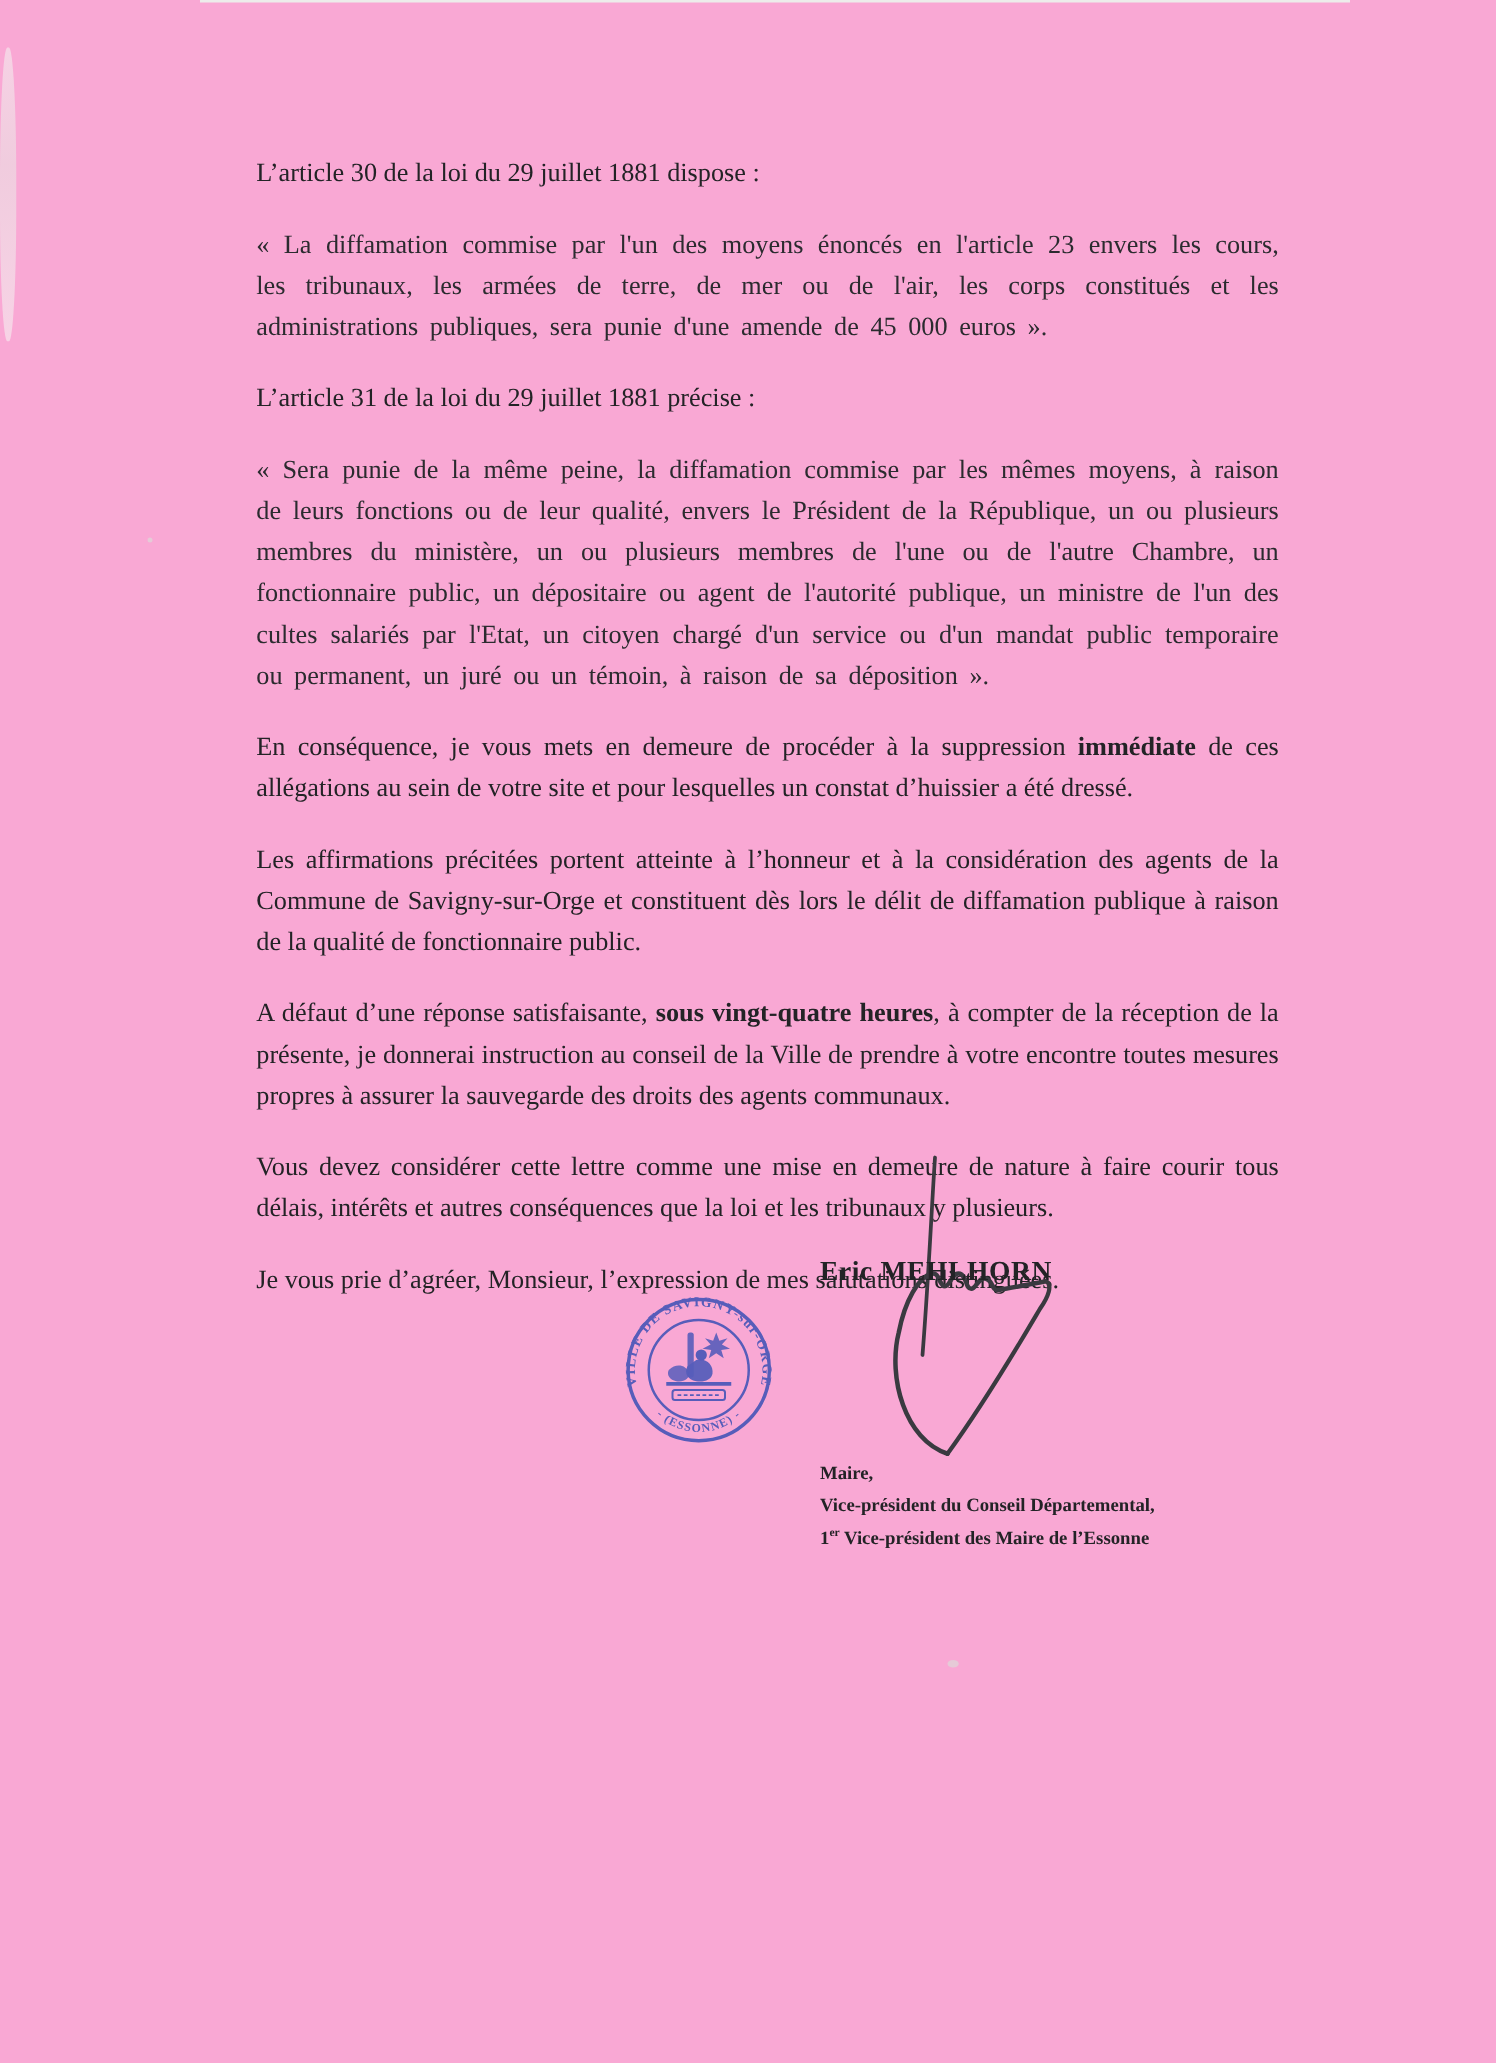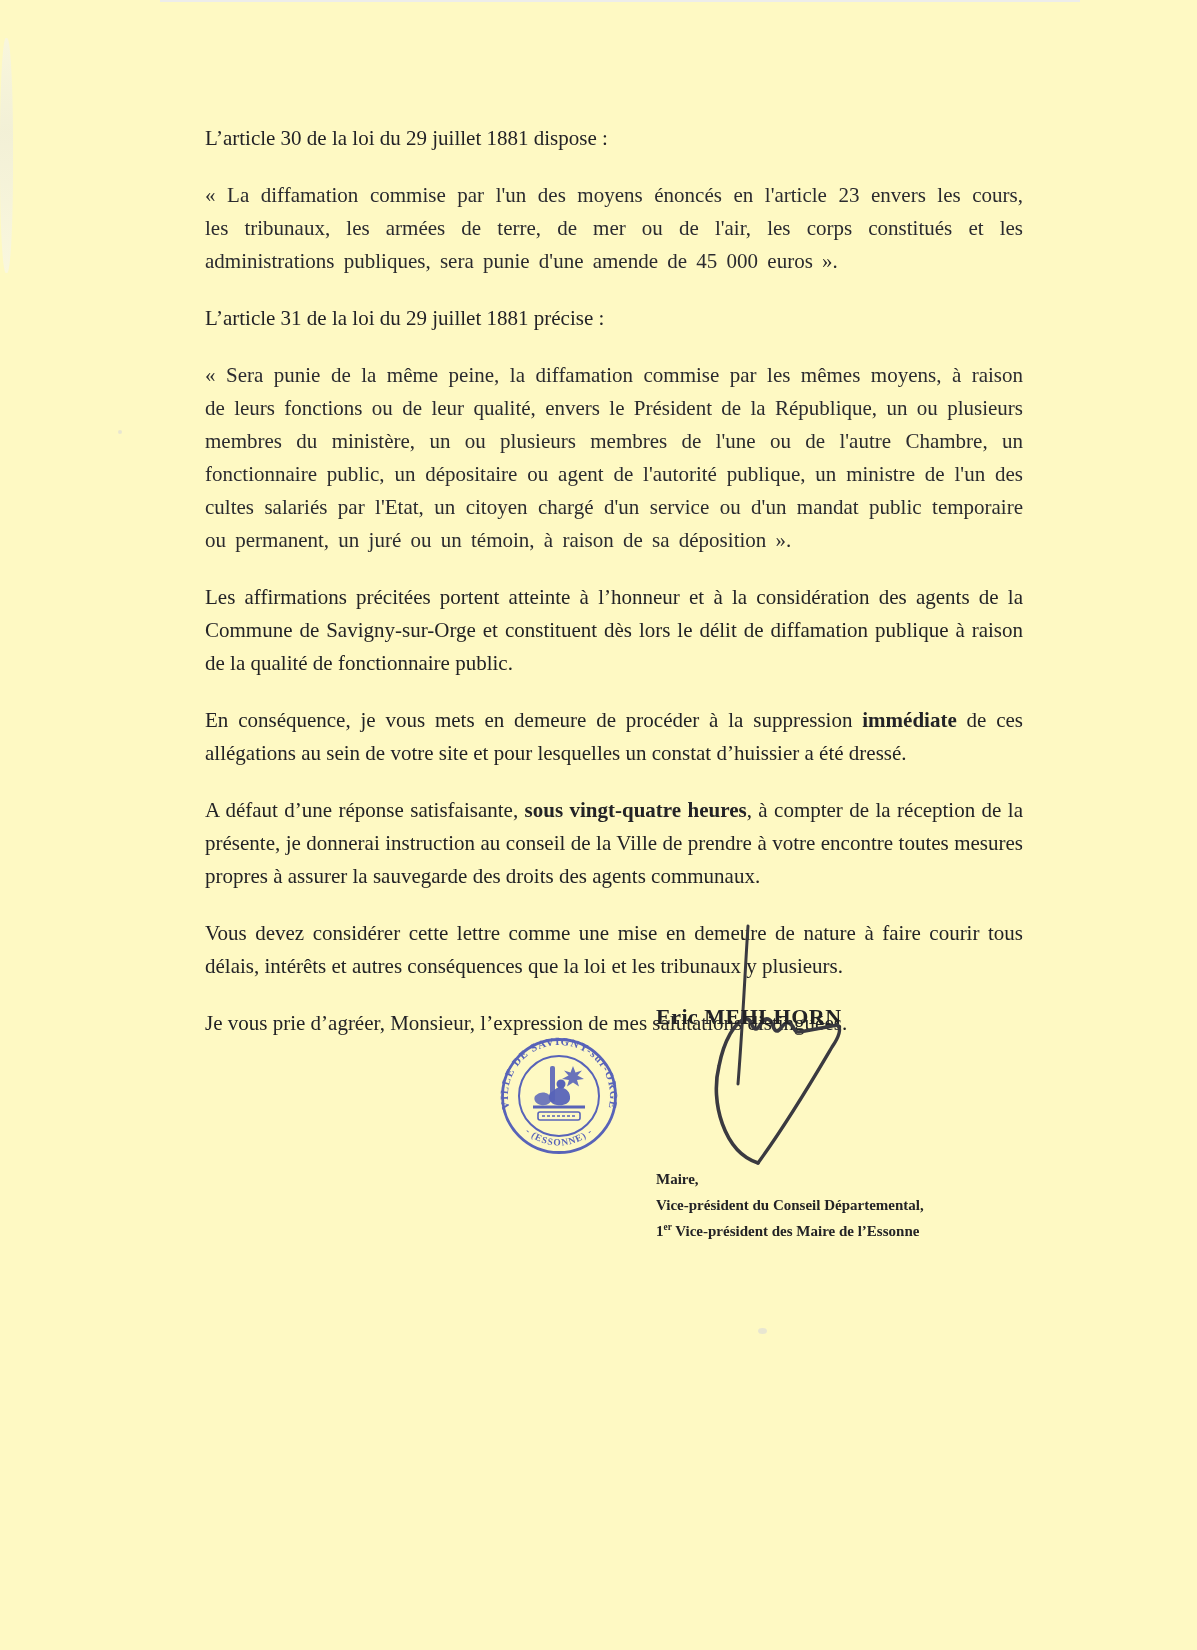--- a/index.html
+++ b/index.html
@@ -1,19 +1,19 @@
 <!DOCTYPE html>
 <html><head>
 <meta charset="utf-8">
 <style>
   html,body{margin:0;padding:0;background:#ffffff;}
   .page{
     position:relative;
     width:1197px;height:1650px;
-    background:#fef9c3;
+    background:#f9a8d4;
     overflow:hidden;
     font-family:"Liberation Serif", serif;
   }
   
   .top-edge{position:absolute;top:0;left:160px;width:920px;height:2px;background:#ededeb;}
   .left-smudge{position:absolute;left:0;top:38px;width:13px;height:235px;
     background:linear-gradient(#f4f4f2,#e9e9e6 40%,#f6f6f4);opacity:.55;border-radius:45%;}
   .speck{position:absolute;background:#dcdcd9;opacity:.65;border-radius:50%;}
 
   .letter-body{
@@ -51,22 +51,22 @@
   <div class="top-edge"></div>
   <div class="left-smudge"></div>
   <div class="speck" style="left:758px;top:1328px;width:9px;height:6px;"></div>
   <div class="speck" style="left:118px;top:430px;width:4px;height:4px;"></div>
 
   <div class="letter-body" id="letter-body">
       <p class="para"><span>L’article 30 de la loi du 29 juillet 1881 dispose :</span></p>
       <p class="para quote"><span>« La diffamation commise par l'un des moyens énoncés en l'article 23 envers les cours, les tribunaux, les armées de terre, de mer ou de l'air, les corps constitués et les administrations publiques, sera punie d'une amende de 45 000 euros ».</span></p>
       <p class="para"><span>L’article 31 de la loi du 29 juillet 1881 précise :</span></p>
       <p class="para quote"><span>« Sera punie de la même peine, la diffamation commise par les mêmes moyens, à raison de leurs fonctions ou de leur qualité, envers le Président de la République, un ou plusieurs membres du ministère, un ou plusieurs membres de l'une ou de l'autre Chambre, un fonctionnaire public, un dépositaire ou agent de l'autorité publique, un ministre de l'un des cultes salariés par l'Etat, un citoyen chargé d'un service ou d'un mandat public temporaire ou permanent, un juré ou un témoin, à raison de sa déposition ».</span></p>
+      <p class="para"><span>En conséquence, je vous mets en demeure de procéder à la suppression </span><b>immédiate</b><span> de ces allégations au sein de votre site et pour lesquelles un constat d’huissier a été dressé.</span></p>
       <p class="para"><span>Les affirmations précitées portent atteinte à l’honneur et à la considération des agents de la Commune de Savigny-sur-Orge et constituent dès lors le délit de diffamation publique à raison de la qualité de fonctionnaire public.</span></p>
-      <p class="para"><span>En conséquence, je vous mets en demeure de procéder à la suppression </span><b>immédiate</b><span> de ces allégations au sein de votre site et pour lesquelles un constat d’huissier a été dressé.</span></p>
       <p class="para"><span>A défaut d’une réponse satisfaisante, </span><b>sous vingt-quatre heures</b><span>, à compter de la réception de la présente, je donnerai instruction au conseil de la Ville de prendre à votre encontre toutes mesures propres à assurer la sauvegarde des droits des agents communaux.</span></p>
       <p class="para"><span>Vous devez considérer cette lettre comme une mise en demeure de nature à faire courir tous délais, intérêts et autres conséquences que la loi et les tribunaux y plusieurs.</span></p>
       <p class="para"><span>Je vous prie d’agréer, Monsieur, l’expression de mes salutations distinguées.</span></p>
     </div>
 
   <svg class="stamp-svg" width="120" height="120" viewBox="-60 -60 120 120">
     <g fill="none" stroke="#4a57b8">
       <circle cx="0" cy="0" r="56.5" stroke-width="2.8"></circle>
       <circle cx="0" cy="0" r="40" stroke-width="2"></circle>
     </g>

